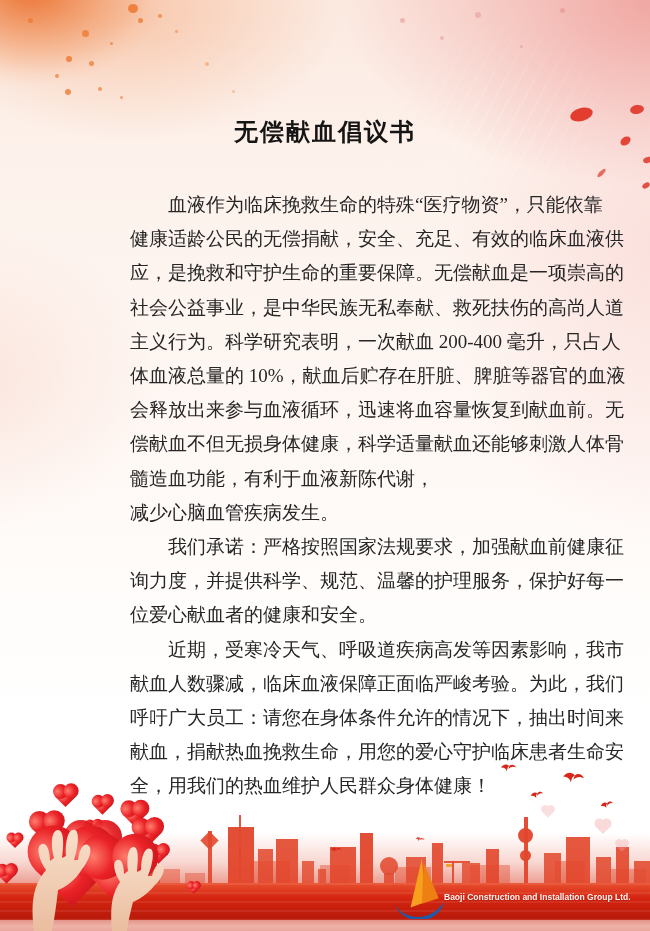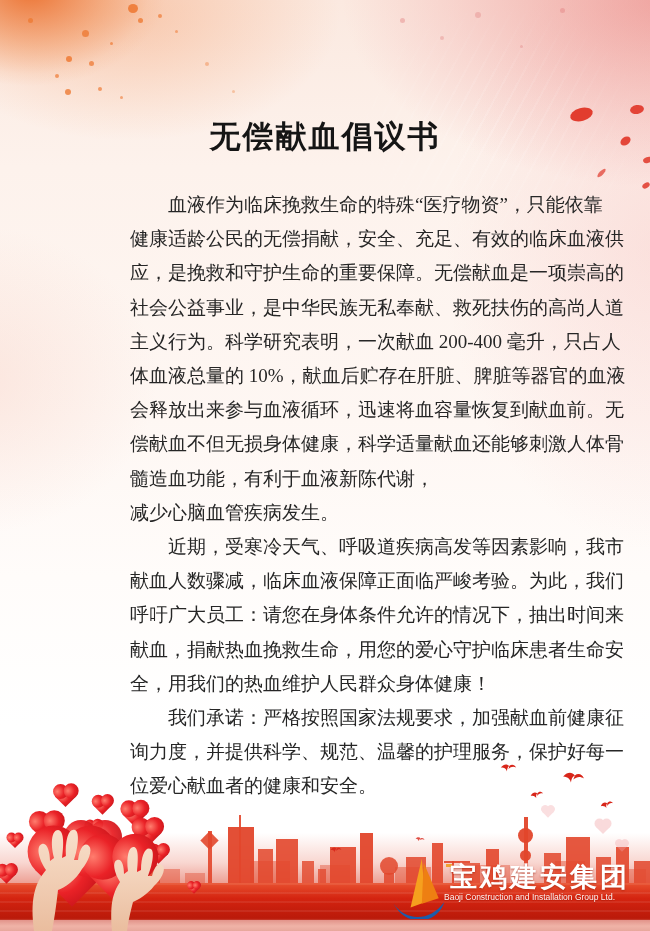--- a/index.html
+++ b/index.html
@@ -12,21 +12,21 @@
           radial-gradient(300px 430px at 655px 250px, rgba(244,170,170,.26), rgba(0,0,0,0) 70%),
           radial-gradient(260px 220px at -25px 380px, rgba(246,195,180,.32), rgba(0,0,0,0) 70%),
           linear-gradient(180deg,#fbe9e0 0%,#fdf2ec 18%,#fef7f3 45%,#fffcfa 62%,#ffffff 78%,#ffffff 100%);}
   .rays{position:absolute;top:0;right:0;width:310px;height:260px;opacity:.5;
         background:repeating-linear-gradient(118deg, rgba(255,255,255,.3) 0 2px, rgba(255,255,255,0) 2px 13px);
         -webkit-mask-image:radial-gradient(closest-side,#000,rgba(0,0,0,0));
         mask-image:radial-gradient(closest-side,#000,rgba(0,0,0,0));}
   .dot{position:absolute;border-radius:50%;}
   .petal{position:absolute;border-radius:50%;}
   .title{position:absolute;top:116px;left:0;width:100%;text-align:center;
-         font-size:31px;font-weight:700;color:#151515;letter-spacing:2px;}
+         font-size:24px;font-weight:700;color:#151515;letter-spacing:2px;}
   .bodytext{position:absolute;left:84px;top:188px;width:505px;color:#262626;
             font-size:19px;line-height:34.2px;word-break:keep-all;margin-left:46px;}
   .para{white-space:pre-line;text-indent:2em;margin:0;}
   
   .heart{position:absolute;transform:rotate(-45deg);}
   .heart,.heart::before,.heart::after{background:radial-gradient(circle at 35% 35%, #ff7d6e 0%, #ea2227 48%, #bc1016 100%);}
   .heart::before,.heart::after{content:"";position:absolute;width:100%;height:100%;border-radius:50%;}
   .heart::before{top:-50%;left:0;}
   .heart::after{top:0;left:50%;}
   .heart.pink,.heart.pink::before,.heart.pink::after{background:#f2a4a8;}
@@ -43,21 +43,21 @@
         background:linear-gradient(180deg,#e2938a 0%,#efb3a7 55%,#e8a79c 100%);}
   .bird{position:absolute;fill:#d8261a;}
   .hands{position:absolute;left:0;bottom:0;}
   .logo{position:absolute;right:8px;bottom:10px;width:254px;height:70px;}
   .logo-mark{position:absolute;left:0;bottom:2px;}
   .logo-cn{position:absolute;left:62px;top:8px;width:190px;color:#ffffff;font-size:27px;font-weight:700;
            letter-spacing:3px;font-family:"Liberation Sans","DejaVu Sans",sans-serif;
            text-shadow:0 1px 2px rgba(150,25,8,.55);white-space:nowrap;}
   .logo-en{position:absolute;left:56px;top:41px;width:198px;color:#ffffff;font-size:8.5px;
            font-family:"Liberation Sans","DejaVu Sans",sans-serif;opacity:.95;white-space:nowrap;
-           text-shadow:0 1px 1px rgba(150,25,8,.5);}
+           text-shadow:0 1px 1px rgba(150,25,8,.5);font-weight:bold;}
 </style>
 </head>
 <body>
 
 <div class="page">
 
   <div class="rays"></div>
 
   <div class="dot" style="left:128px;top:4px;width:10px;height:9px;background:#ee7a35;opacity:.9"></div>
   <div class="dot" style="left:138px;top:18px;width:5px;height:5px;background:#ee7a35;opacity:.8"></div>
@@ -93,28 +93,28 @@
   <div class="bodytext">
     <p class="para">血液作为临床挽救生命的特殊“医疗物资”，只能依靠
 健康适龄公民的无偿捐献，安全、充足、有效的临床血液供
 应，是挽救和守护生命的重要保障。无偿献血是一项崇高的
 社会公益事业，是中华民族无私奉献、救死扶伤的高尚人道
 主义行为。科学研究表明，一次献血 200-400 毫升，只占人
 体血液总量的 10%，献血后贮存在肝脏、脾脏等器官的血液
 会释放出来参与血液循环，迅速将血容量恢复到献血前。无
 偿献血不但无损身体健康，科学适量献血还能够刺激人体骨
 髓造血功能，有利于血液新陈代谢，减少心脑血管疾病发生。</p>
+    <p class="para">我们承诺：严格按照国家法规要求，加强献血前健康征
+询力度，并提供科学、规范、温馨的护理服务，保护好每一
+位爱心献血者的健康和安全。</p>
     <p class="para">近期，受寒冷天气、呼吸道疾病高发等因素影响，我市
 献血人数骤减，临床血液保障正面临严峻考验。为此，我们
 呼吁广大员工：请您在身体条件允许的情况下，抽出时间来
 献血，捐献热血挽救生命，用您的爱心守护临床患者生命安
 全，用我们的热血维护人民群众身体健康！</p>
-    <p class="para">我们承诺：严格按照国家法规要求，加强献血前健康征
-询力度，并提供科学、规范、温馨的护理服务，保护好每一
-位爱心献血者的健康和安全。</p>
   </div>
 
   <div class="haze"></div>
 
   <div class="skyline">
 
     <div class="b" style="left:150px;width:30px;height:22px;opacity:.45"></div>
     <div class="b" style="left:185px;width:20px;height:18px;opacity:.4"></div>
     <div class="b" style="left:250px;width:40px;height:30px;opacity:.45"></div>
     <div class="b" style="left:320px;width:30px;height:26px;opacity:.4"></div>
@@ -207,17 +207,16 @@
     <path fill="url(#skin)" d="M34,165 C30,135 34,118 46,104 C38,92 36,80 42,78 C47,76 50,86 50,95 L54,92 C50,76 52,64 58,64 C64,64 64,78 62,92 L66,90 C65,72 69,62 75,64 C80,66 78,82 74,94 L78,94 C80,80 85,76 89,80 C93,84 88,96 82,103 C76,114 64,122 58,124 C56,142 54,154 52,165 Z"></path>
     <path fill="url(#skin)" d="M112,165 C110,140 112,128 120,116 C114,106 112,96 117,94 C122,92 124,100 124,108 L128,105 C126,90 129,80 134,81 C139,82 138,95 137,106 L141,104 C141,88 146,80 151,83 C155,86 152,100 148,110 L152,110 C155,98 160,96 163,100 C166,104 161,114 154,120 C148,128 138,134 133,136 C130,148 128,156 127,165 Z"></path>
   </svg>
 
   <div class="logo">
     <svg class="logo-mark" width="62" height="66" viewBox="0 0 66 66">
       <path d="M36,4 L24,56 L40,50 Z" fill="#f6a01e"></path>
       <path d="M38,8 L36,52 L54,46 Z" fill="#ee7f12"></path>
       <path d="M6,52 C18,70 44,72 60,50 C52,74 20,78 6,52 Z" fill="#1c5caa"></path>
     </svg>
-    <div class="logo-cn">宝鸡建安集团</div>
     <div class="logo-en">Baoji Construction and Installation Group Ltd.</div>
   </div>
 
 </div>
 
 </body></html>

